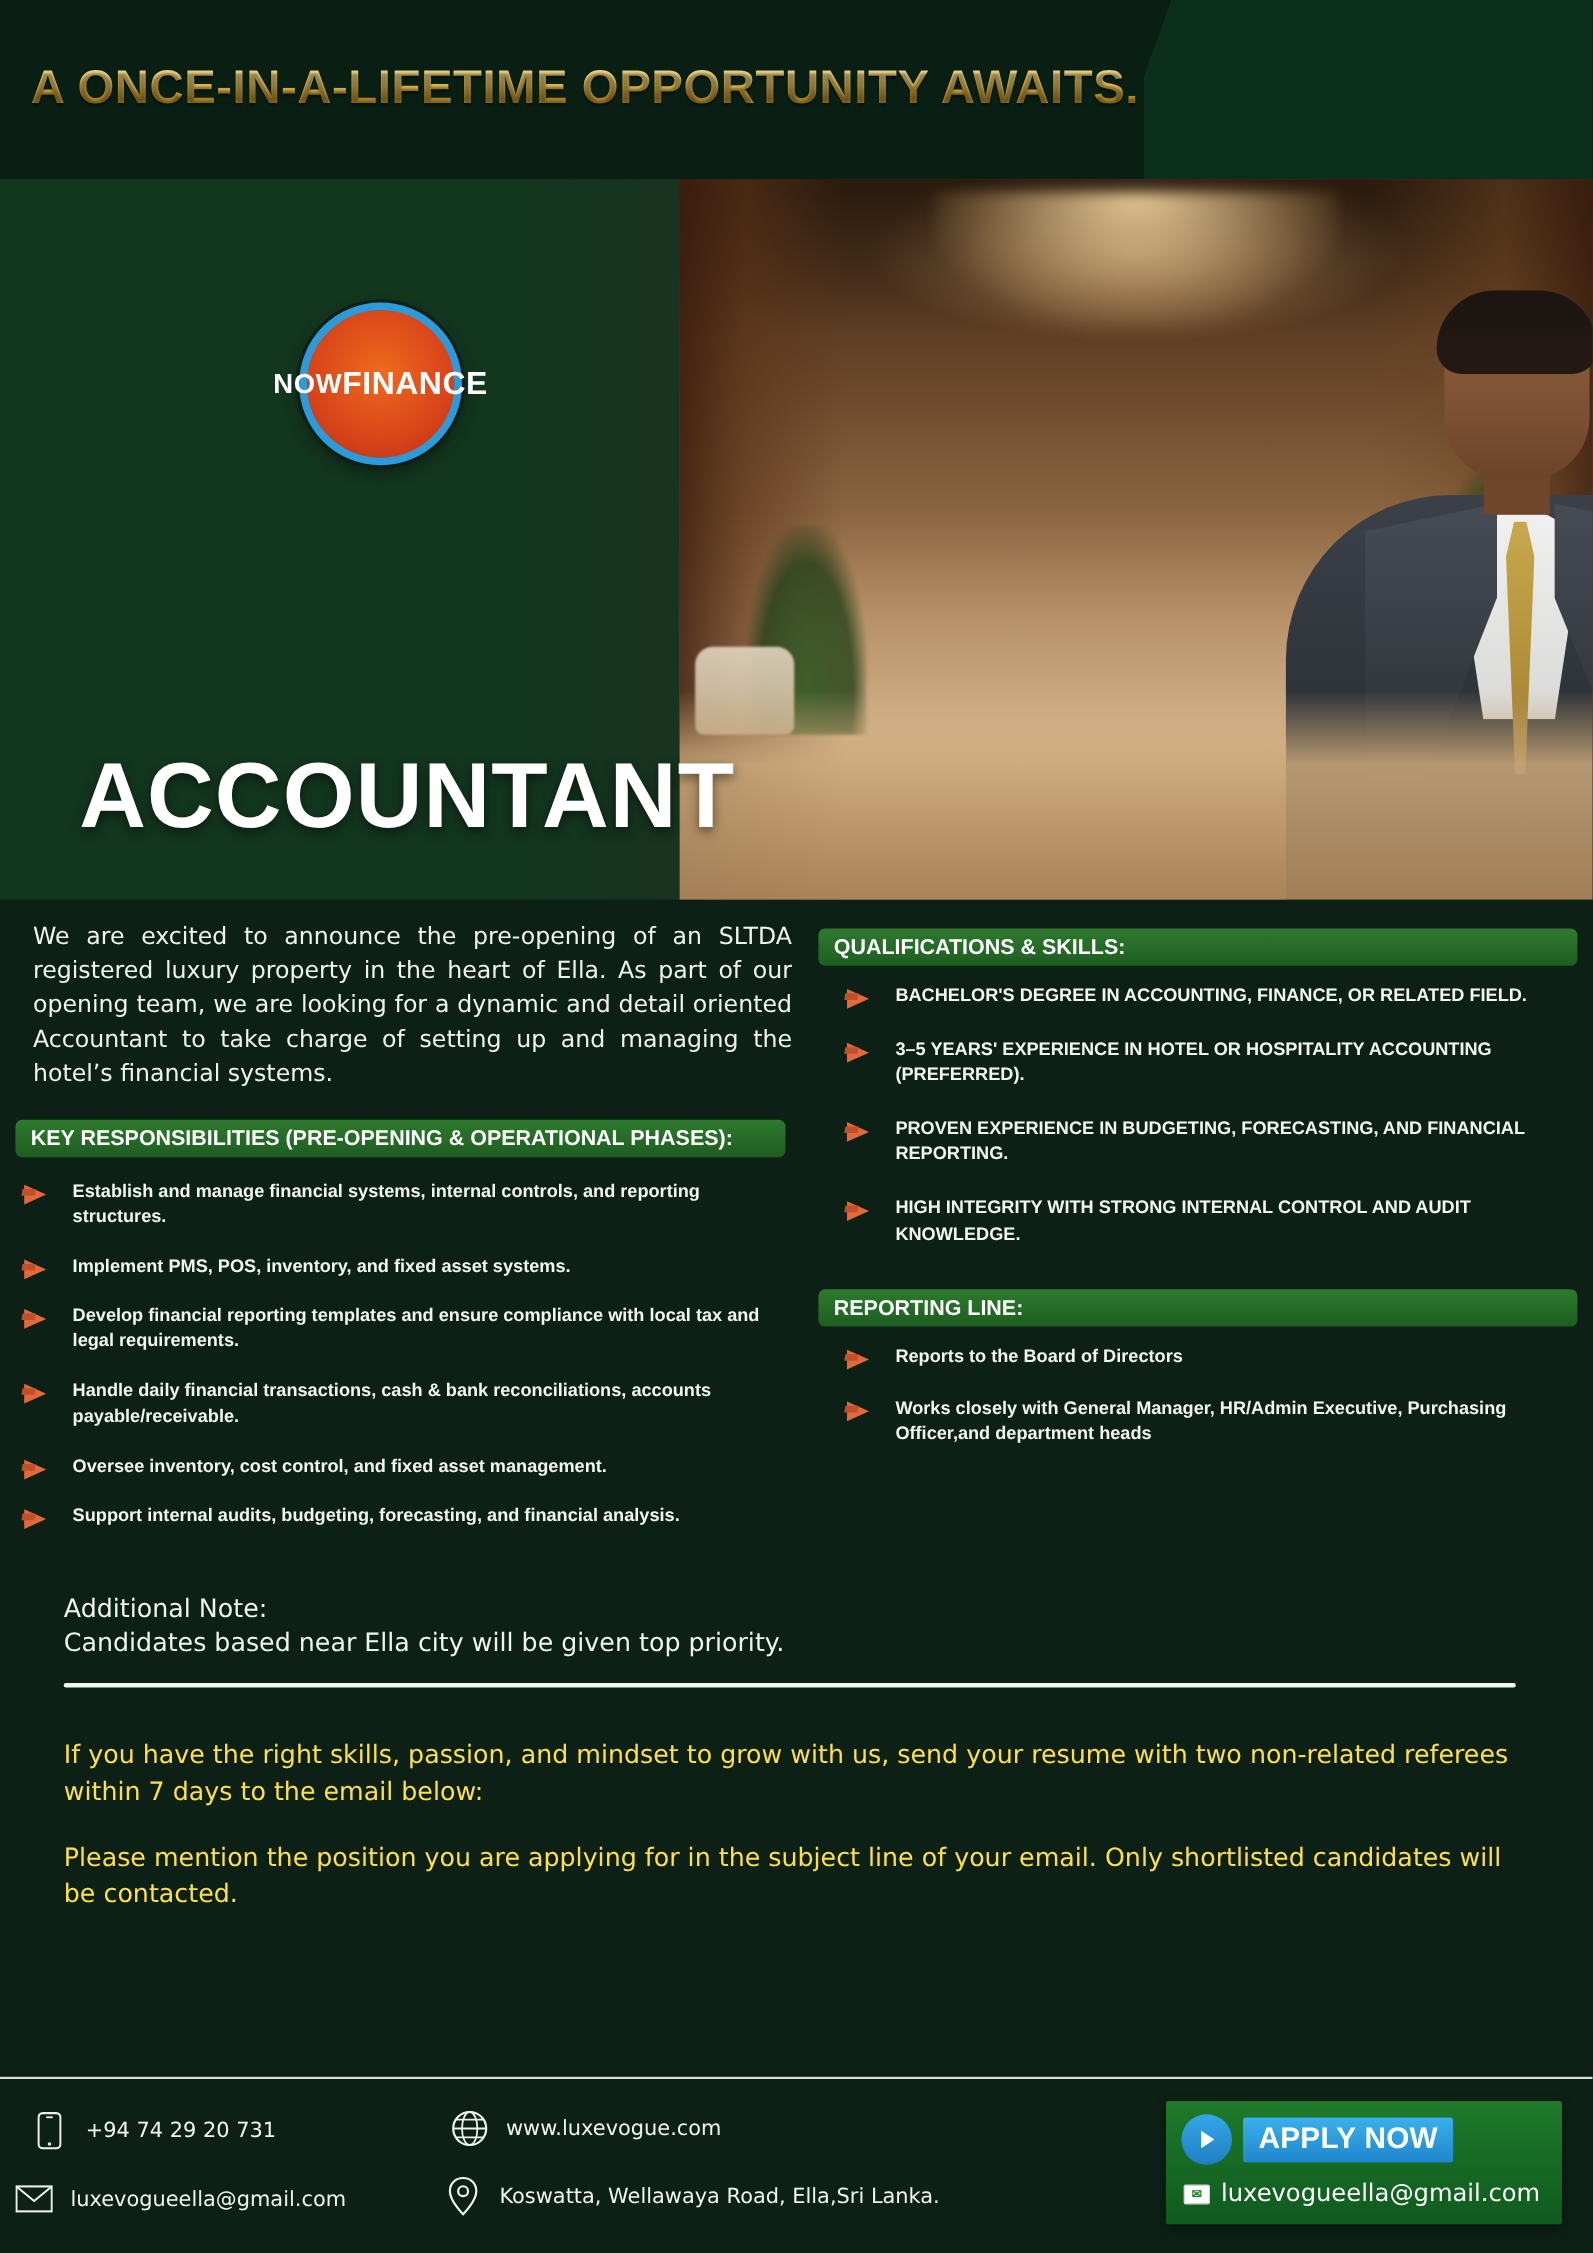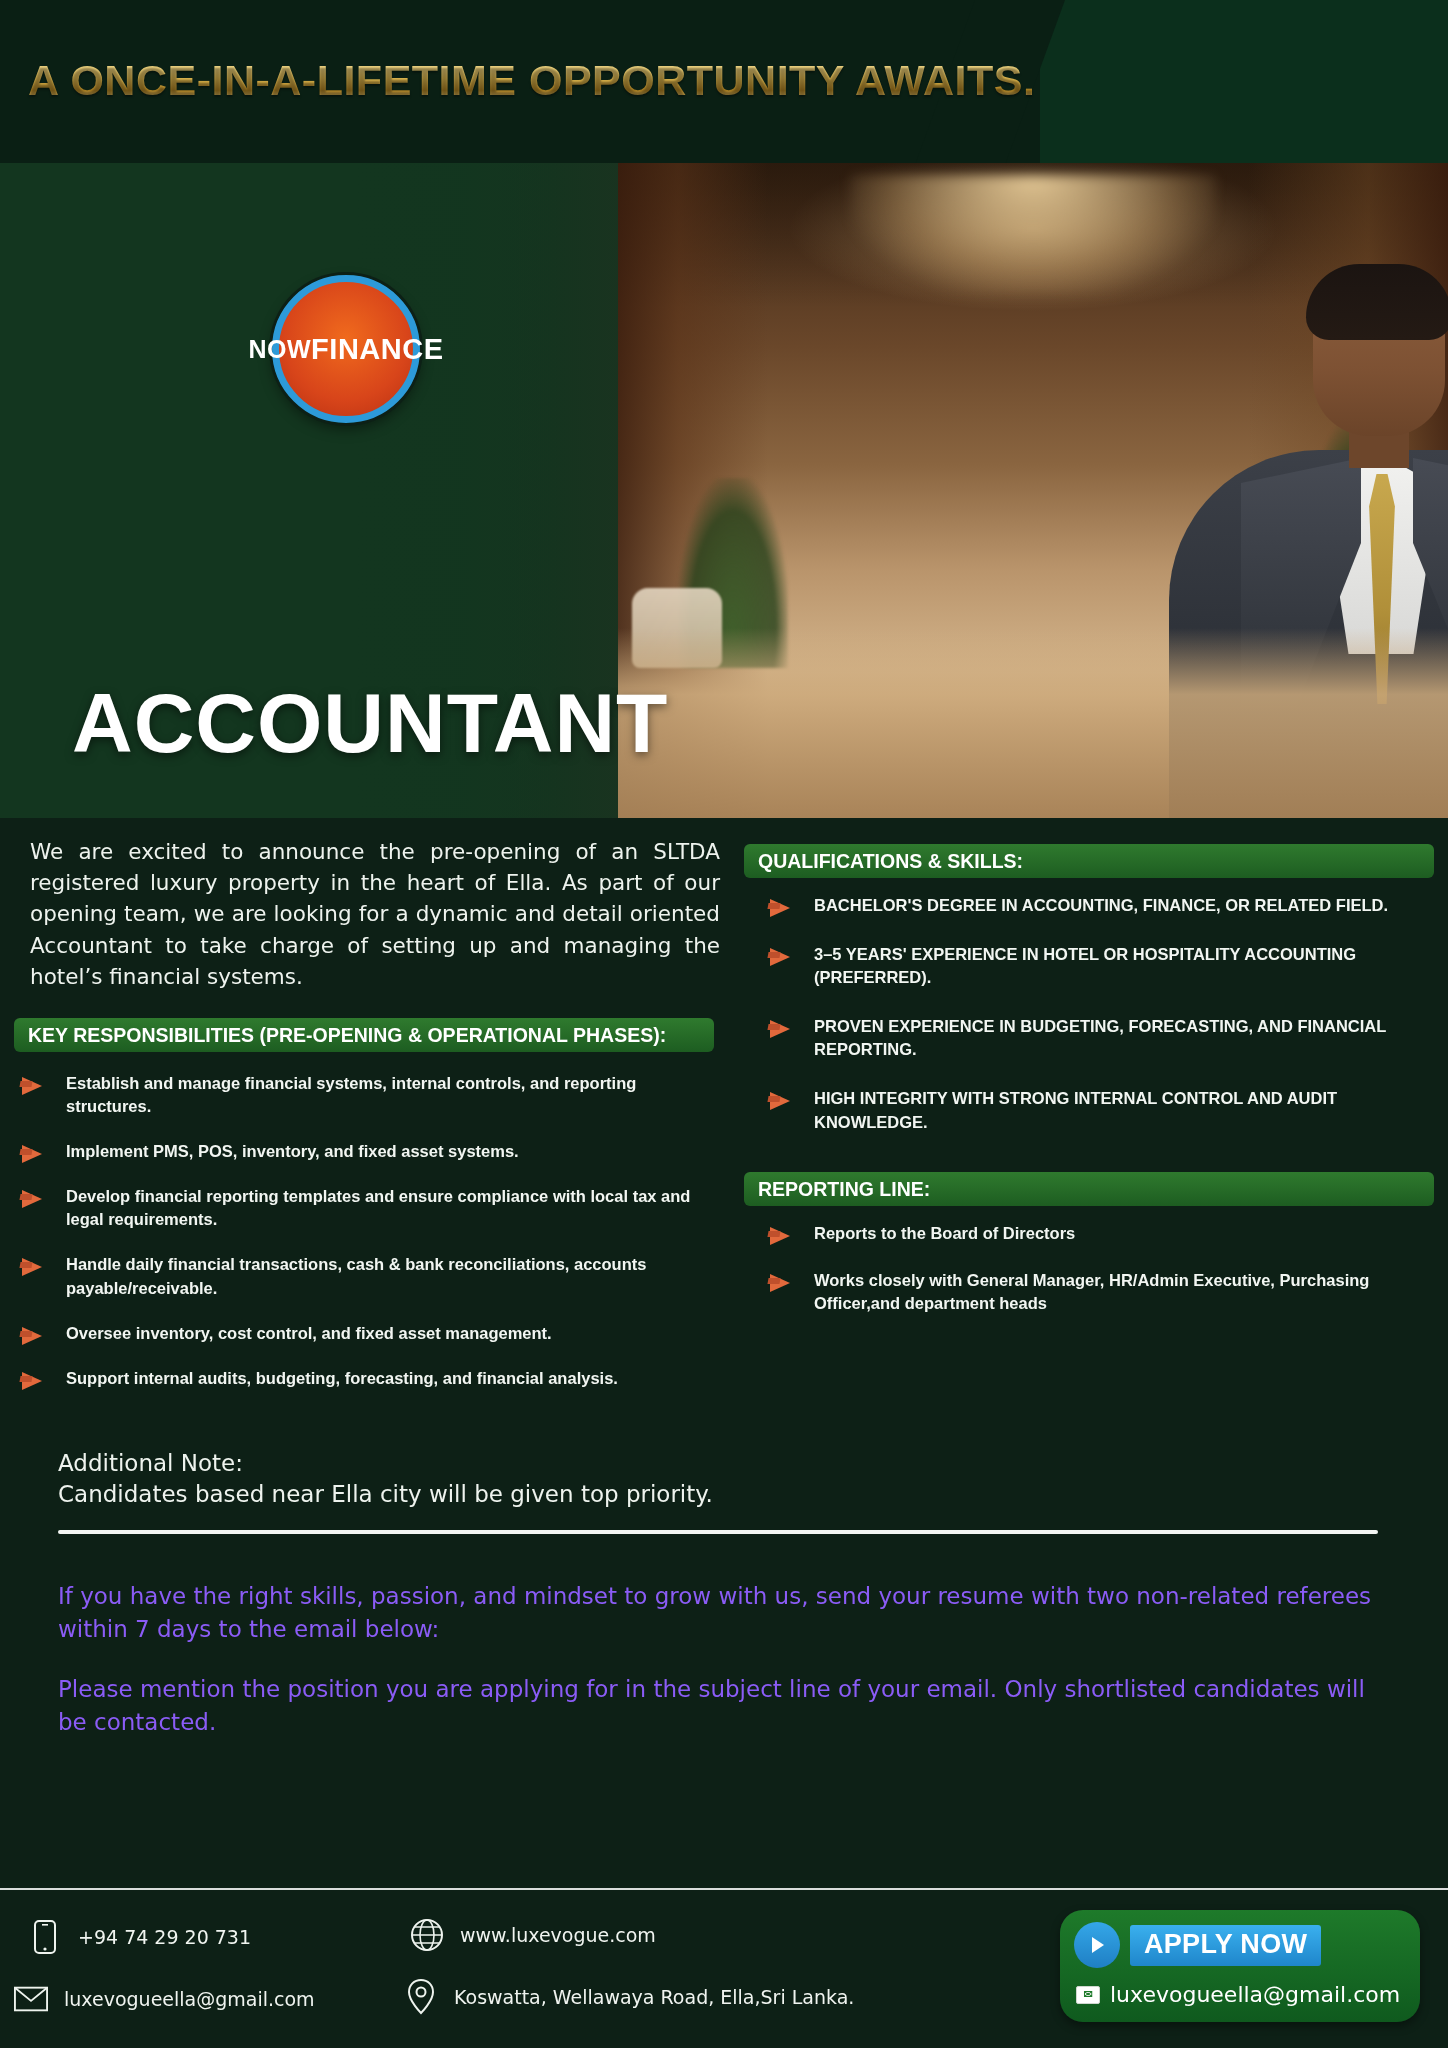--- a/index.html
+++ b/index.html
@@ -234,21 +234,21 @@
     position:absolute; left: 58px; top: 630px; width: 760px;
     color:#eef3ee; font-size: 23px; line-height: 1.33;
     font-family: "DejaVu Sans", sans-serif;
   }
   .divider {
     position:absolute; left: 58px; top: 712px; width: 1320px; height: 4px;
     background:#f3f6f3; border-radius: 2px;
   }
   .closing {
     position:absolute; left: 58px; top: 762px; width: 1330px;
-    color:#8b5cf6; font-size: 23px; line-height: 1.45;
+    color:#fde047; font-size: 23px; line-height: 1.45;
     font-family: "DejaVu Sans", sans-serif;
   }
   .closing p + p { margin-top: 26px; }
 
   
   .footer {
     position:absolute; left:0; bottom:0; width:1448px; height: 160px;
     background:#0d2016;
   }
   .footer-line {
@@ -260,21 +260,21 @@
   .f-item .ico { width: 34px; height: 38px; flex:0 0 34px; display:flex; align-items:center; justify-content:center; }
   .f-phone { left: 28px; top: 30px; text-align: center; }
   .f-mail  { left: 14px; top: 92px; }
   .f-web   { left: 410px; top: 28px; }
   .f-addr  { left: 404px; top: 90px; }
 
   svg { display:block; }
 
   .apply {
     position:absolute; right: 28px; top: 22px;
-    width: 360px; height: 112px; border-radius: 23px;
+    width: 360px; height: 112px; border-radius: 2px;
     background: linear-gradient(180deg,#1e7a2a 0%, #0f5a1e 100%);
     box-shadow: 0 4px 10px rgba(0,0,0,.4);
   }
   .apply-row1 { position:absolute; left: 14px; top: 12px; display:flex; align-items:center; gap: 10px; }
   .apply-circle {
     width: 46px; height: 46px; border-radius: 50%;
     background: linear-gradient(180deg,#34a7e8,#1f7fc4);
     display:flex; align-items:center; justify-content:center;
   }
   .apply-label {

